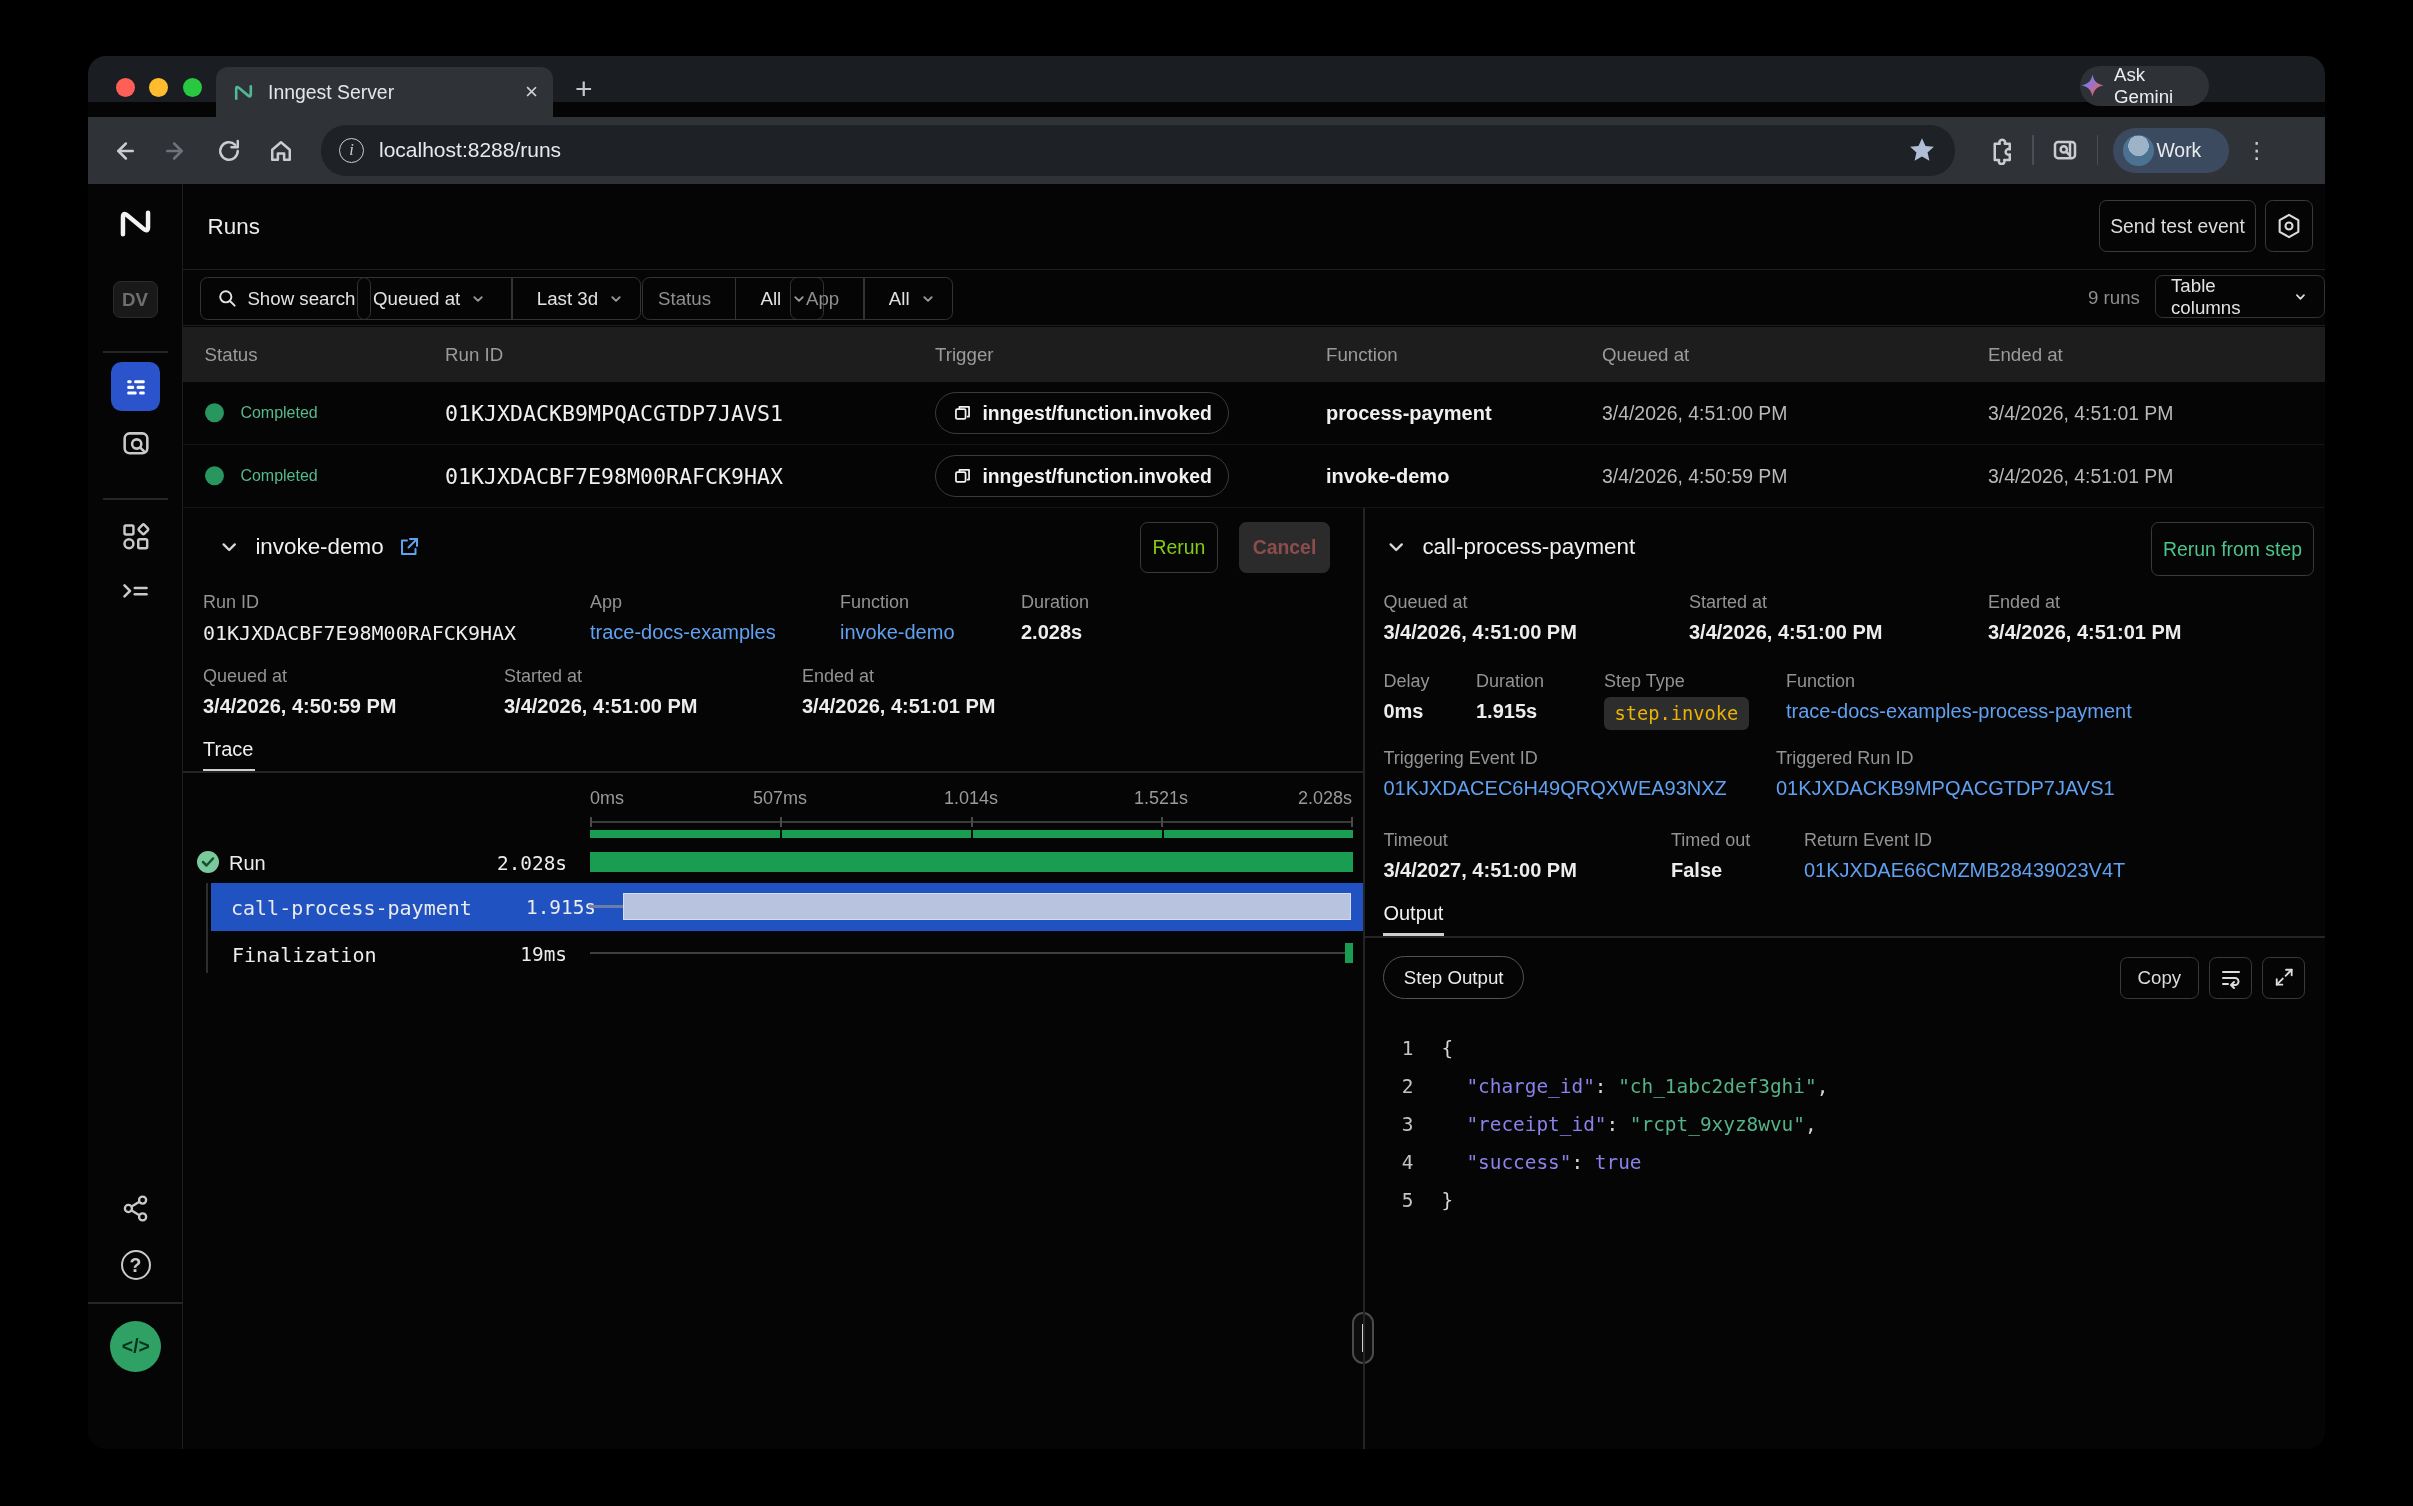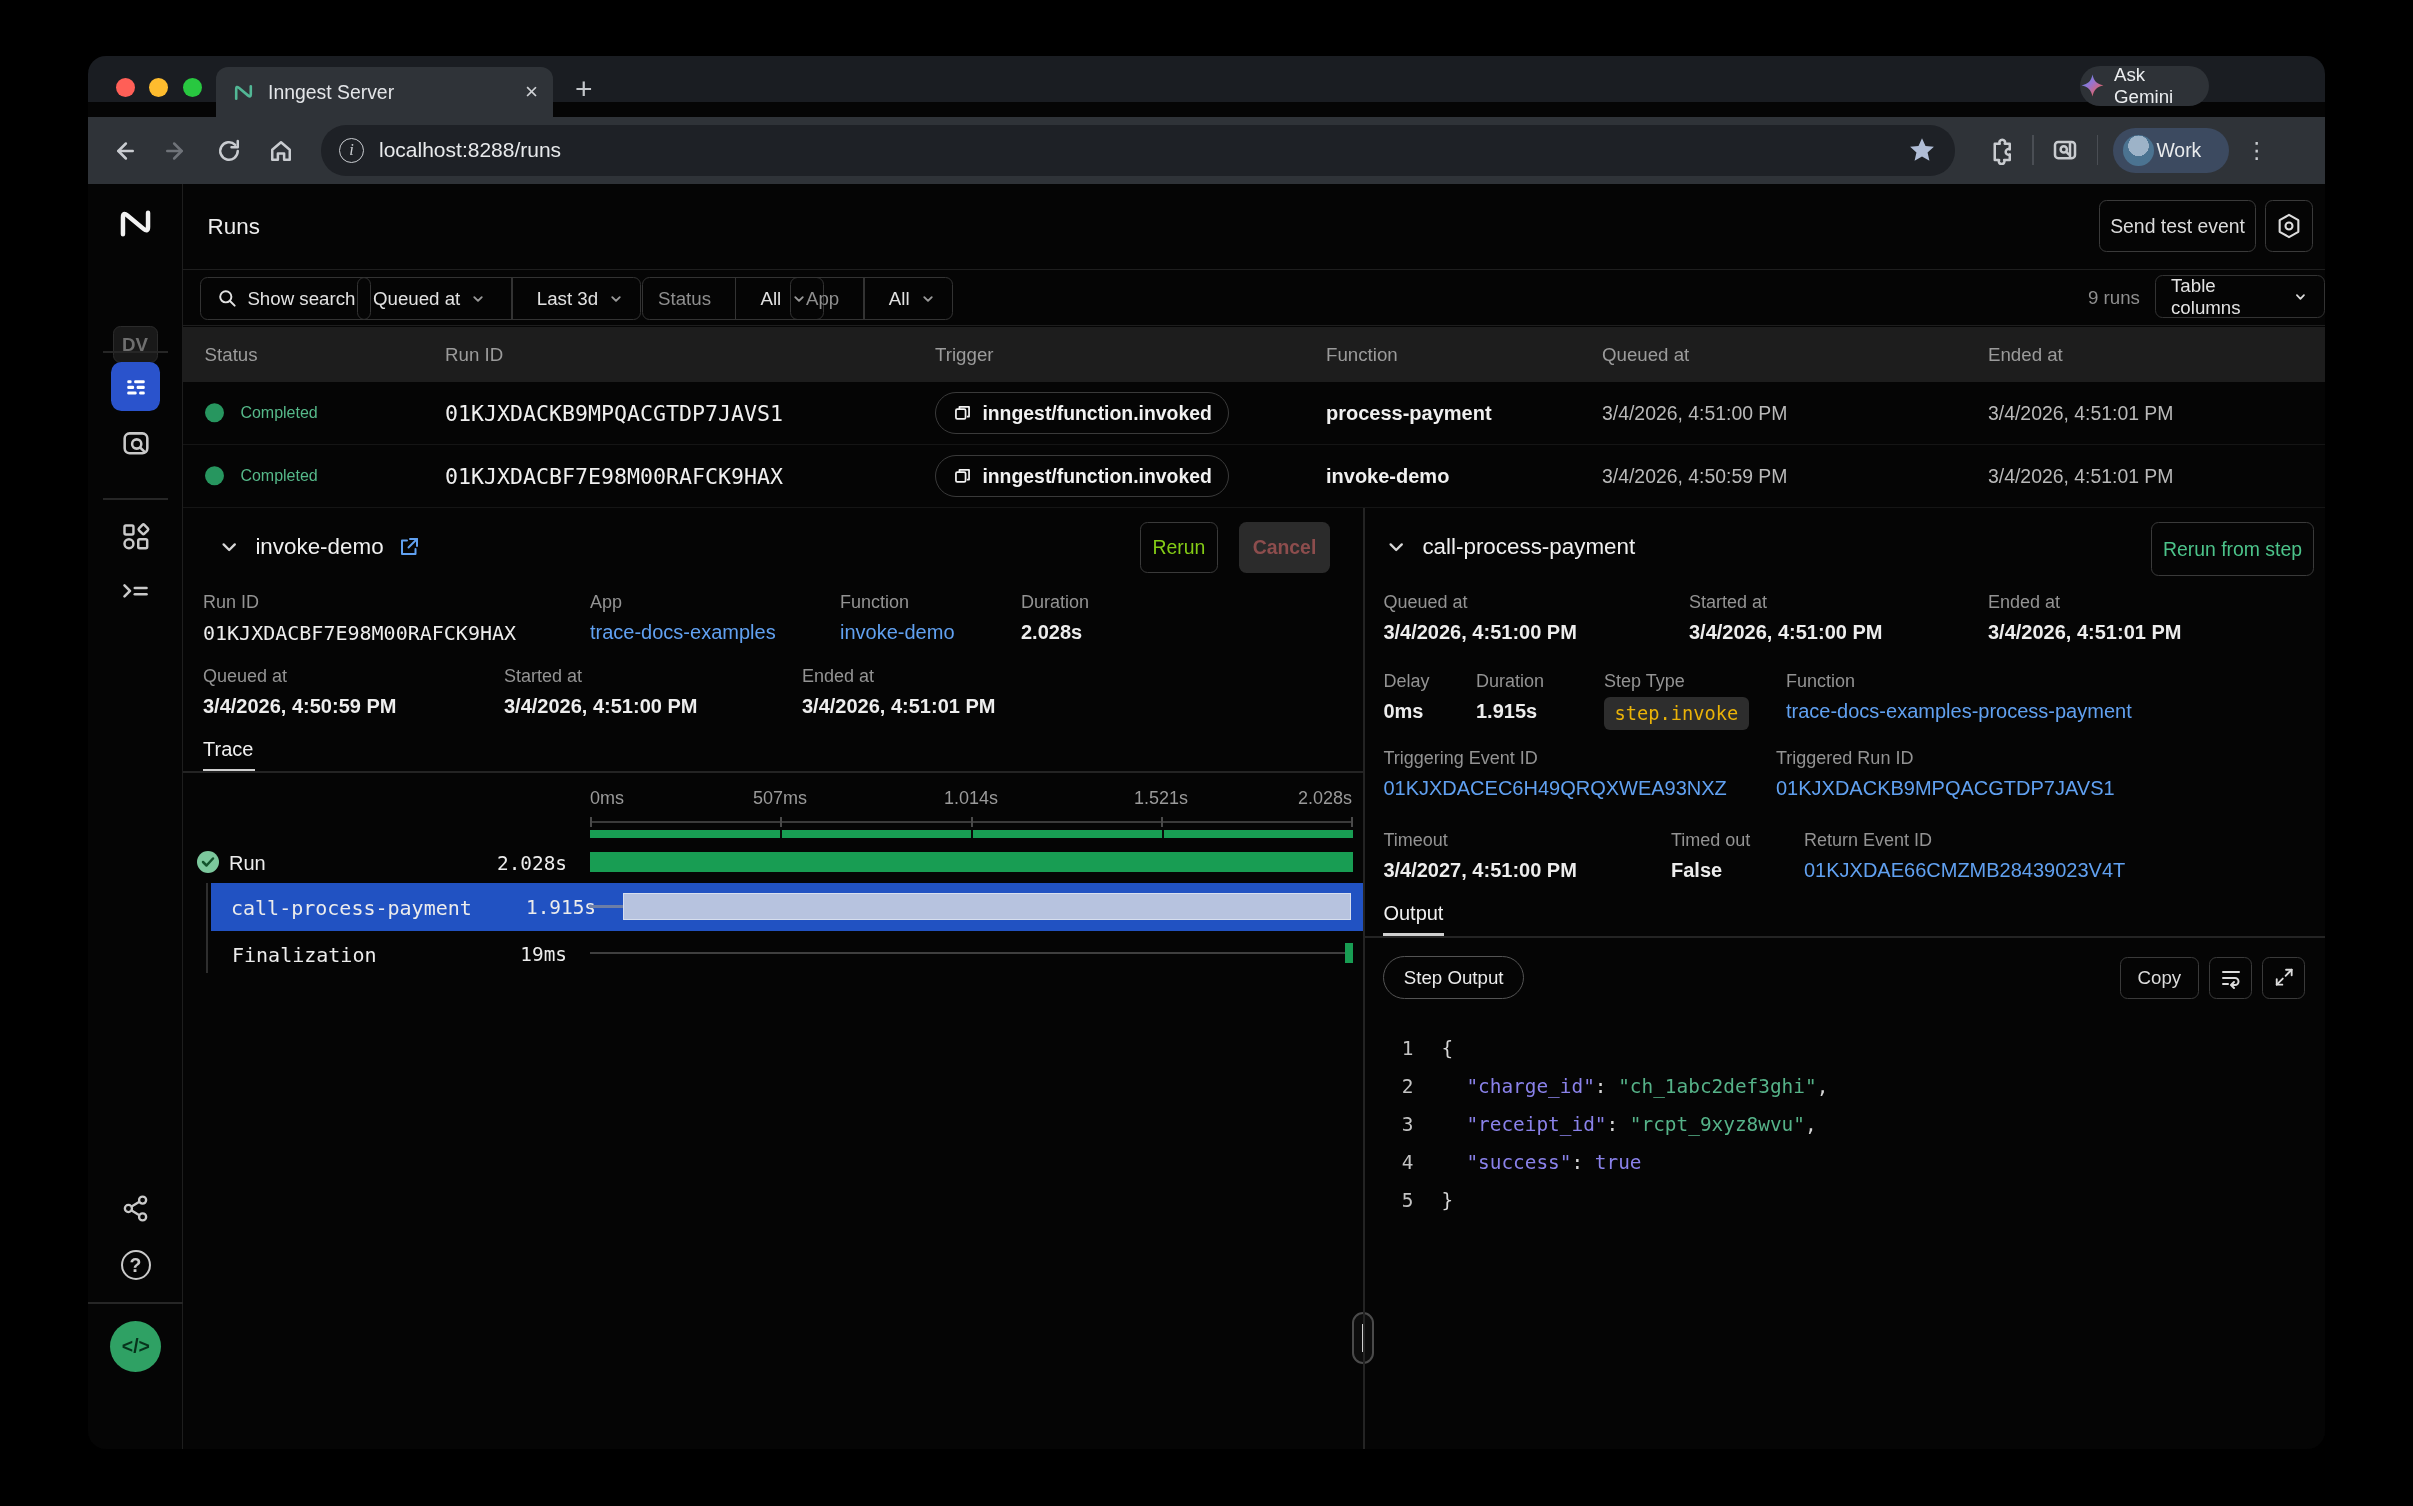--- a/index.html
+++ b/index.html
@@ -35,21 +35,21 @@
   .avatar { width:31px; height:31px; border-radius:50%; background:radial-gradient(circle at 50% 35%, #9db3c8 0 40%, #4b7391 41% 100%); }
   .profile span { font-size:19.4px; color:#e8eaec; }
   .kebab { color:#c9ccd0; font-size:22.4px; letter-spacing:0; margin-left:16.4px; }
 
   
   .app { position:absolute; left:0; top:128px; width:2237px; height:1265px; background:#050505; display:flex; }
   .sidebar { position:relative; width:95px; height:100%; border-right:1.5px solid #1e1e1e; flex:none; }
   .sb-ic { position:absolute; left:0; width:95px; display:flex; justify-content:center; color:#c9c9c9; }
   .sb-divider { position:absolute; left:15px; width:65px; height:1.5px; background:#262626; }
   .sb-divider.full { left:0; width:95px; }
-  .dv-badge { position:absolute; left:24.6px; top:97px; width:45px; height:37px; background:#191919; border:1.5px solid #2b2b2b; border-radius:7.5px; color:#6f6f6f; font-size:18.7px; font-weight:bold; display:flex; align-items:center; justify-content:center;margin-top:45px; }
+  .dv-badge { position:absolute; left:24.6px; top:97px; width:45px; height:37px; background:#191919; border:1.5px solid #2b2b2b; border-radius:7.5px; color:#6f6f6f; font-size:18.7px; font-weight:bold; display:flex; align-items:center; justify-content:center; }
   .sb-active { position:absolute; left:23px; top:178px; width:49px; height:49px; background:#2a53cc; border-radius:10.4px; display:flex; align-items:center; justify-content:center; color:#fff; }
   .code-btn { position:absolute; left:22.4px; top:1137px; width:51px; height:51px; border-radius:50%; background:#2fa164; color:#07331c; display:flex; align-items:center; justify-content:center; font-size:19.4px; font-weight:bold; }
   .help-ic { width:30px; height:30px; border:2.2px solid #c9c9c9; border-radius:50%; display:flex; align-items:center; justify-content:center; font-size:19.4px; font-weight:bold; color:#c9c9c9; }
 
   .main { position:relative; flex:1; height:100%; }
   .main-header { position:absolute; left:0; top:0; width:100%; height:86px; border-bottom:1.5px solid #1e1e1e; }
   .page-title { position:absolute; left:24.6px; top:30px; font-size:22.4px; color:#ececec; }
   .btn { display:flex; align-items:center; justify-content:center; gap:9px; border:1.5px solid #3a3a3a; border-radius:7.5px; background:transparent; color:#dcdcdc; font-size:19.4px; }
   .send-btn { position:absolute; left:1916px; top:16.4px; width:157px; height:52px; }
   .gear-btn { position:absolute; left:2082px; top:16.4px; width:48px; height:52px; }

